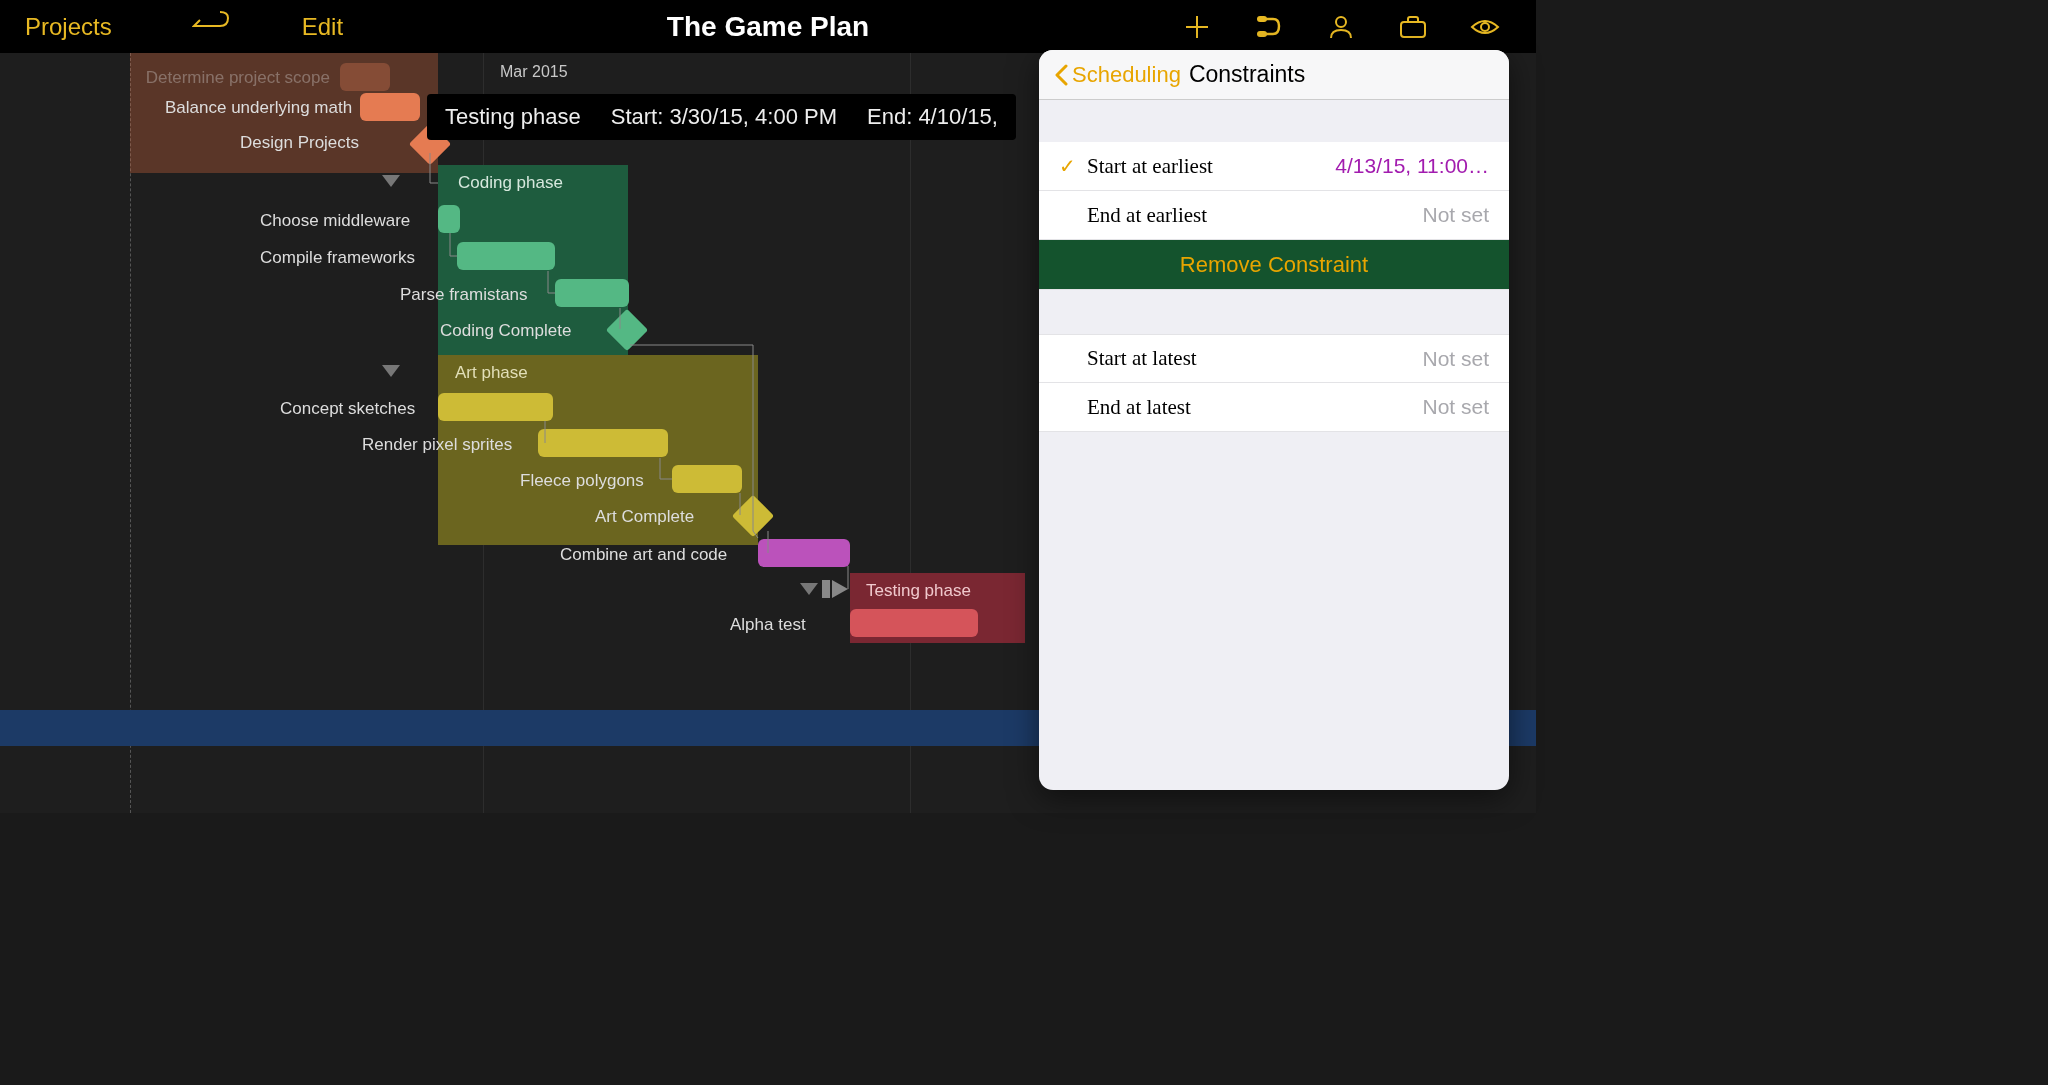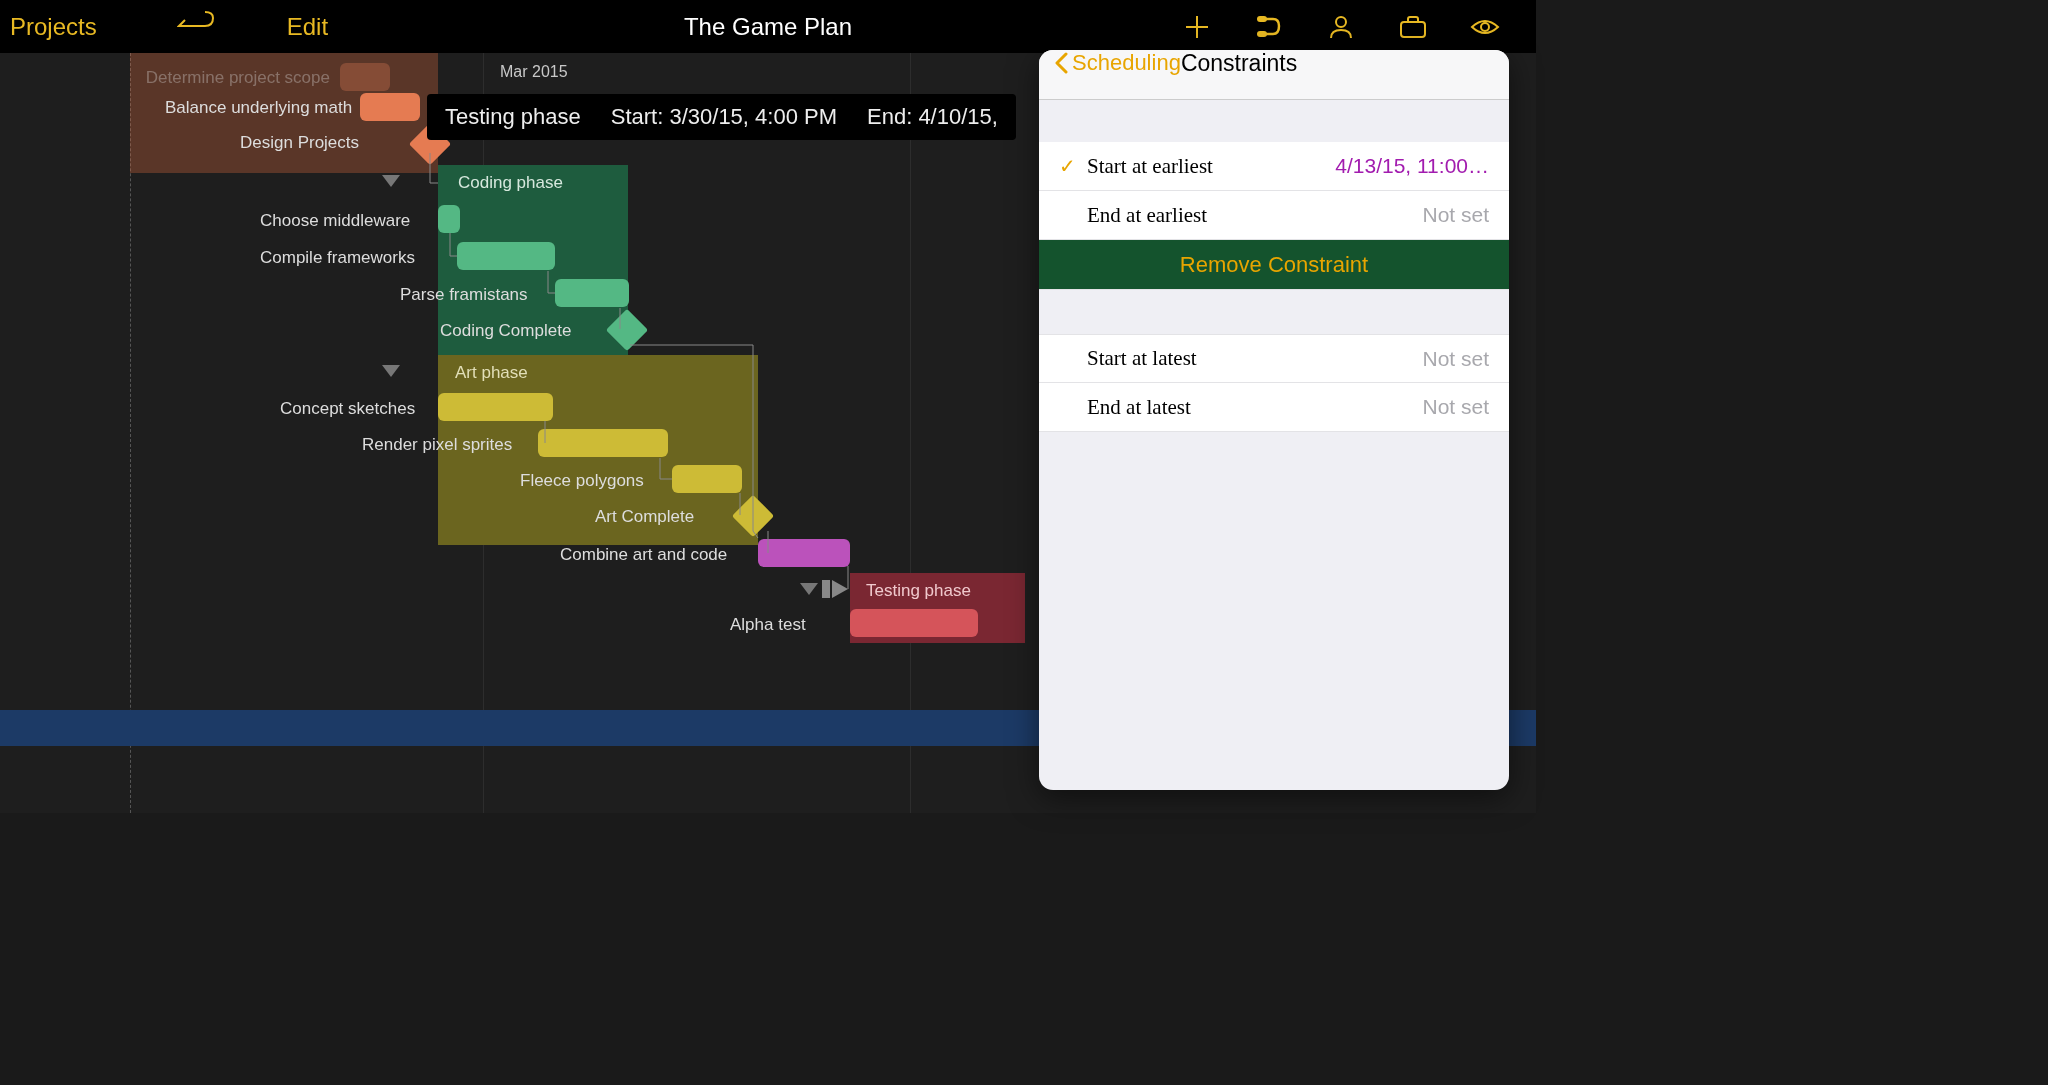--- a/index.html
+++ b/index.html
@@ -1,44 +1,44 @@
 <!DOCTYPE html>
 <html><head>
 <meta charset="utf-8">
 <style>
   * { margin: 0; padding: 0; box-sizing: border-box; }
   html, body { width: 100%; height: 100%; font-family: -apple-system, "Helvetica Neue", Arial, sans-serif; background: #1a1a1a; overflow: hidden; }
   .root { position: relative; width: 1536px; height: 813px; background: #1a1a1a; }
 
   
   .toolbar { position: absolute; top:0; left:0; right:0; height:53px; background: #000; display:flex; align-items:center; z-index:5;}
-  .tb-left { display:flex; align-items:center; gap: 30px; padding-left: 10px;}
+  .tb-left { display:flex; align-items:center; gap: 30px; padding-left: 25px;}
   .tb-btn { color:#e8b923; font-size:24px; font-weight:400; cursor:pointer;}
   .tb-undo { margin-left: 50px;}
-  .tb-title { position:absolute; left:50%; transform:translateX(-50%); color:#fff; font-size:24px; font-weight:400;}
+  .tb-title { position:absolute; left:50%; transform:translateX(-50%); color:#fff; font-size:28px; font-weight:700;}
   .tb-right { margin-left:auto; display:flex; gap:40px; padding-right:35px; align-items:center;}
   .tb-icon { width:32px; height:32px; display:flex; align-items:center; justify-content:center; cursor:pointer;}
 
   
   .gantt { position:absolute; top:53px; left:0; right:0; bottom:0; background:#1e1e1e;}
   .month { position:absolute; top:10px; left:500px; color:#c8c8c8; font-size:16px;}
   .label { color:#ddd; font-size:17px; text-align:right; position:absolute;}
   .tri { width:0;height:0;border-left:9px solid transparent;border-right:9px solid transparent;border-top:12px solid #777; position:absolute;}
   .bar { position:absolute; height:28px; border-radius:6px;}
   .phase { position:absolute; border-radius:0;}
   .diamond { position:absolute; width:30px;height:30px; transform:rotate(45deg); border-radius:3px;}
 
   .tooltip { position:absolute; top:94px; left:427px; background:#000; color:#eee; font-size:22px; padding:10px 18px; border-radius:4px; z-index:4; display:flex; gap:30px;}
 
   .seltrack { position:absolute; left:0; right:0; height:36px; top:530px; background:#1c3a66; z-index:0;}
 
   
   .popover { position:absolute; top:50px; right:27px; width:470px; height:740px; background:#efeff4; border-radius:14px; box-shadow:0 8px 30px rgba(0,0,0,0.5); z-index:20; overflow:hidden;}
   .pop-arrow { position:absolute; top:-10px; right:55px; width:0;height:0;border-left:12px solid transparent;border-right:12px solid transparent;border-bottom:12px solid #f7f7f8;}
-  .pop-hdr { height:50px; background:#f7f7f8; border-bottom:1px solid #ccc; display:flex; align-items:flex-start; padding:0 15px; }
+  .pop-hdr { height:50px; background:#f7f7f8; border-bottom:1px solid #ccc; display:flex; align-items:center; padding:0 15px; gap:8px;}
   .back { color:#e8a500; font-size:22px; display:flex; align-items:center; gap:4px; cursor:pointer;}
   .pop-title { color:#000; font-size:23px; font-weight:400;}
   .li { height:49px; background:#fff; border-bottom:1px solid #e3e3e6; display:flex; align-items:center; padding:0 20px; font-size:21px;}
   .li .chk { width:28px; color:#e8a500; font-size:20px;}
   .li .k { color:#000; flex:0 0 auto;font-family:Liberation Serif, serif;}
   .li .v { margin-left:auto; color:#a21caf;}
   .li .vgray { color:#a8a8ad;}
   .gap { height:40px; background:#efeff4;}
   .action { height:50px; background:#14532d; border-bottom:1px solid #e3e3e6; display:flex; align-items:center; justify-content:center; color:#e8a500; font-size:22px; cursor:pointer;}
   

